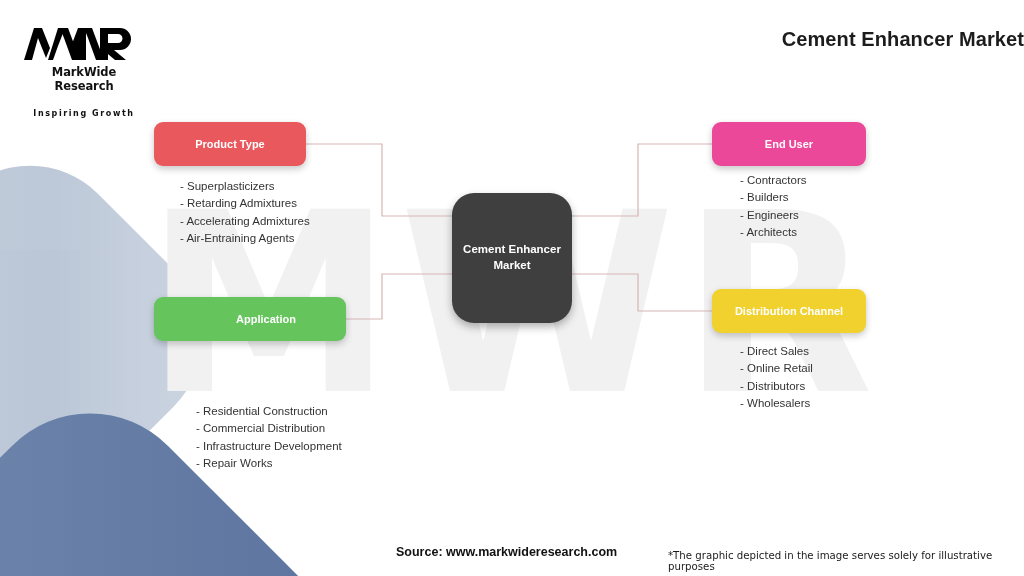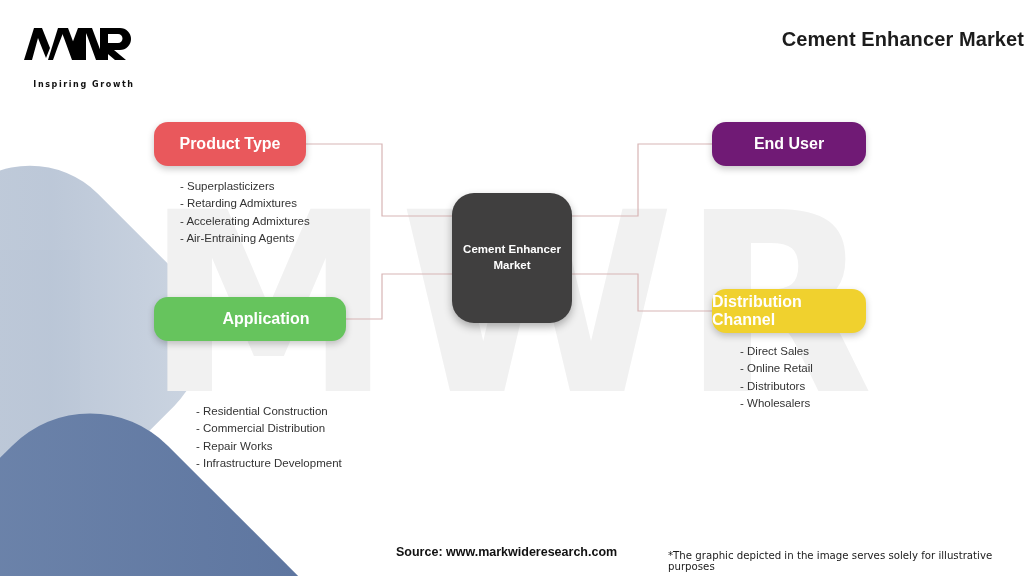--- a/index.html
+++ b/index.html
@@ -112,31 +112,31 @@
   
   #connectors {
     position: absolute;
     left: 0;
     top: 0;
   }
 
   
   .node {
     position: absolute;
-    border-radius: 14px;
+    border-radius: 9px;
     display: flex;
     align-items: center;
     justify-content: center;
     color: #ffffff;
     font-weight: bold;
-    font-size: 16px;
+    font-size: 11px;
     box-shadow: 0 3px 7px rgba(0,0,0,.22);
   }
   #node-product  { left: 154px; top: 122px; width: 152px; height: 44px; background: #e9585c; }
-  #node-enduser  { left: 712px; top: 122px; width: 154px; height: 44px; background: #701a75; }
+  #node-enduser  { left: 712px; top: 122px; width: 154px; height: 44px; background: #ec4899; }
   #node-application { left: 154px; top: 297px; width: 160px; height: 44px; background: #66c45d; padding-left: 32px; }
   #node-distribution { left: 712px; top: 289px; width: 154px; height: 44px; background: #f0d12e; }
 
   #hub {
     position: absolute;
     left: 452px;
     top: 193px;
     width: 120px;
     height: 130px;
     background: #403f3f;
@@ -199,20 +199,21 @@
       <g fill="#000000">
         <polygon points="2,36 12,4 20,4 28,24 24,34 16,14 10,36"></polygon>
         <polygon points="26,36 36,4 43,4 36,22 31,36"></polygon>
         <polygon points="38,4 46,4 58,36 50,36 42,14"></polygon>
         <polygon points="56,36 50,20 56,4 64,4 64,36"></polygon>
         <polygon points="62,4 70,4 82,36 74,36 66,14"></polygon>
         <polygon points="78,4 86,4 86,36 78,36"></polygon>
         <path d="M84,4 h14 a11,11 0 0 1 0,22 h-6 l12,10 h-11 l-13,-11 v-6 h16 a4.5,4.5 0 0 0 0,-9 h-12 z"></path>
       </g>
     </svg>
+    <div id="logo-name">MarkWide Research</div>
     <div id="logo-tagline">Inspiring Growth</div>
   </div>
 
   <div id="title">Cement Enhancer Market</div>
 
   <svg id="connectors" width="1024" height="576">
     <g stroke="#d8b5b5" stroke-width="1.2" fill="none">
 
       <path d="M306,144 H382 V216 H452"></path>
 
@@ -244,26 +245,32 @@
     <span>Distribution Channel</span>
   </div>
 
   <div class="items" id="items-product">
     <div>- Superplasticizers</div>
     <div>- Retarding Admixtures</div>
     <div>- Accelerating Admixtures</div>
     <div>- Air-Entraining Agents</div>
   </div>
 
+  <div class="items" id="items-enduser">
+    <div>- Contractors</div>
+    <div>- Builders</div>
+    <div>- Engineers</div>
+    <div>- Architects</div>
+  </div>
 
   <div class="items" id="items-application">
     <div>- Residential Construction</div>
     <div>- Commercial Distribution</div>
+    <div>- Infrastructure Development</div>
     <div>- Repair Works</div>
-    <div>- Infrastructure Development</div>
   </div>
 
   <div class="items" id="items-distribution">
     <div>- Direct Sales</div>
     <div>- Online Retail</div>
     <div>- Distributors</div>
     <div>- Wholesalers</div>
   </div>
 
   <div id="source">Source: www.markwideresearch.com</div>

